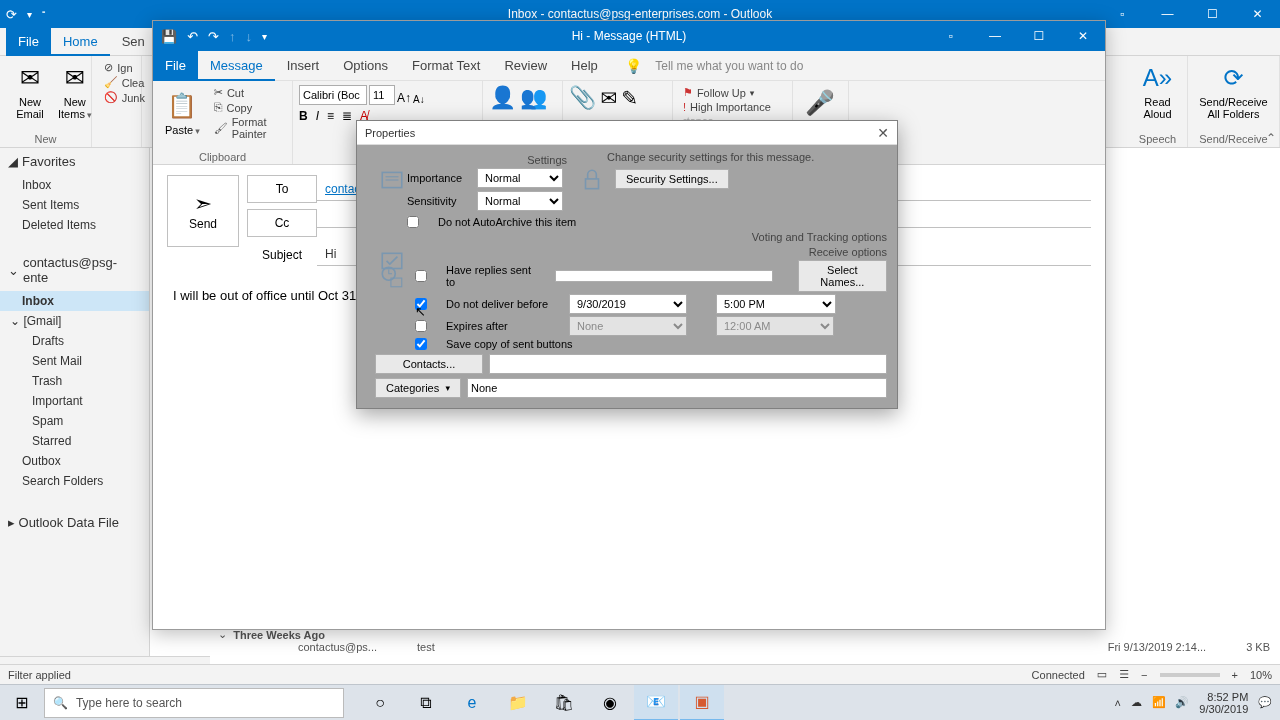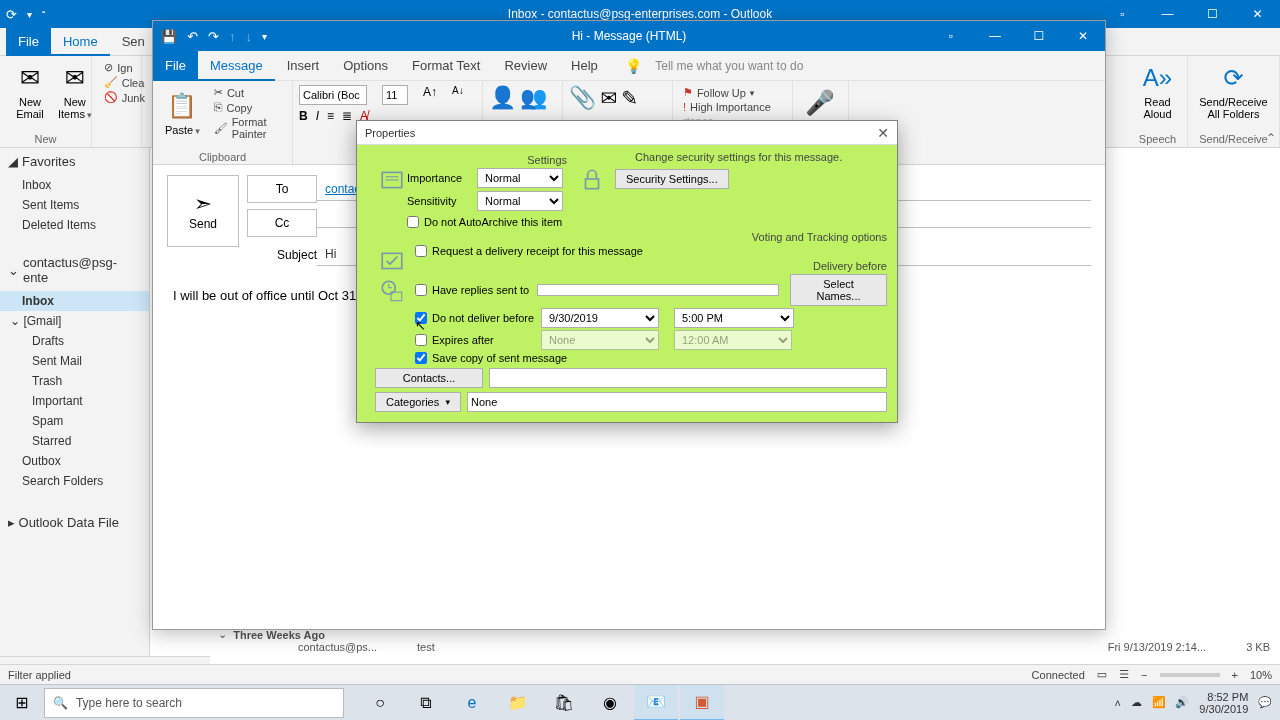--- a/index.html
+++ b/index.html
@@ -71,29 +71,29 @@
 .sendbtn { width: 72px; height: 72px; border: 1px solid #c0c0c0; background: #fff; display: flex; flex-direction: column; align-items: center; justify-content: center; cursor: pointer; }
 .sendbtn .arrow { font-size: 22px; }
 .fields { flex: 1; }
 .fieldrow { display: flex; align-items: center; margin-bottom: 6px; }
 .fieldrow .lbl { width: 70px; height: 28px; border: 1px solid #c0c0c0; background: #fff; display: flex; align-items: center; justify-content: center; font-size: 12px; cursor: pointer; }
 .fieldrow .val { flex: 1; border-bottom: 1px solid #c0c0c0; padding: 4px 8px; font-size: 12px; color: #0173c7; text-decoration: underline; }
 .fieldrow .val.plain { color: #333; text-decoration: none; }
 .body-text { padding: 6px 20px; font-size: 13px; }
 
 
-.props-dialog { position: absolute; left: 356px; top: 120px; width: 542px; background: #bef264; border: 1px solid #808080; box-shadow: 0 6px 20px rgba(0,0,0,0.35); z-index: 50; font-size: 11px; }
+.props-dialog { position: absolute; left: 356px; top: 120px; width: 542px; background: #a3a3a3; border: 1px solid #808080; box-shadow: 0 6px 20px rgba(0,0,0,0.35); z-index: 50; font-size: 11px; }
 .props-title { height: 24px; background: #fff; border-bottom: 1px solid #dcdcdc; display: flex; align-items: center; padding: 0 8px; color: #333; }
 .props-title .close { margin-left: auto; font-size: 14px; cursor: pointer; color: #555; }
 .props-body { padding: 6px 10px 10px 10px; }
 .fs-label { color: #444; margin: 3px 0 2px 0; text-align: right; }
 .props-row { display: flex; align-items: center; margin: 2px 0 3px 40px; gap: 6px; }
 .props-row label { width: 118px; }
 select.pd, input.pd { border: 1px solid #adadad; background: #fff; height: 20px; font-size: 11px; padding: 0 3px; }
-.chk { display: flex; align-items: center; gap: 5px; margin: 2px 0 2px 40px; }
+.chk { display: flex; align-items: center; gap: 19px; margin: 2px 0 2px 40px; }
 .chk input { width: 12px; height: 12px; }
 .btn { border: 1px solid #adadad; background: #e9e9e9; padding: 3px 10px; font-size: 11px; cursor: pointer; }
 .btn.primary { border: 2px solid #0060a9; background: #e9e9e9; padding: 3px 22px; }
 .delivery-icon { position: absolute; left: 12px; width: 26px; height: 26px; }
 .props-cols { display: flex; gap: 12px; }
 .props-col { flex: 1; position: relative; }
 
 
 .listpeek { position: absolute; left: 218px; top: 628px; right: 10px; height: 30px; font-size: 11px; color: #555; }
 .listpeek .hdr { display: flex; align-items: center; gap: 6px; }
@@ -304,21 +304,21 @@
           <div class="smbtn">
               <span>🖌</span>
               <span>Format Painter</span>
             </div>
         </div>
       </div>
       <div class="glabel">Clipboard</div>
     </div>
     <div class="group" style="width:190px">
       <div>
-        <div style="display:flex;gap:15px;align-items:flex-start">
+        <div style="display:flex;gap:2px;align-items:flex-end">
           <input class="fontbox" style="width: 68px;" value="Calibri (Boc">
           <input class="fontbox" style="width: 26px;" value="11">
           <span style="font-size:12px">A↑</span>
           <span style="font-size:10px">A↓</span>
         </div>
         <div style="display:flex;gap:8px;margin-top:4px">
           <b>B</b>
           <i>I</i>
           <span>≡</span>
           <span>≣</span>
@@ -374,21 +374,21 @@
     <div class="fields">
       <div class="fieldrow">
         <div class="lbl">To</div>
         <div class="val">contact</div>
       </div>
       <div class="fieldrow">
         <div class="lbl">Cc</div>
         <div class="val plain"></div>
       </div>
       <div class="fieldrow">
-        <div style="width:70px;text-align:right;font-size:12px">Subject</div>
+        <div style="width:70px;text-align:center;font-size:12px">Subject</div>
         <div class="val plain">Hi</div>
       </div>
     </div>
   </div>
   <div class="body-text">I will be out of office until Oct 31ˢᵗ.</div>
 </div>
 
 <div class="props-dialog">
   <div class="props-title">
     <span>Properties</span>
@@ -411,45 +411,41 @@
         <div class="props-row">
           <label style="width:64px">Sensitivity</label>
           <select class="pd" style="width:86px"><option>Normal</option></select>
         </div>
       </div>
       <div class="props-col">
         <svg class="delivery-icon" style="top:16px;left:0" viewBox="0 0 24 24">
             <rect x="6" y="11" width="12" height="9" fill="none" stroke="#7a97b0" stroke-width="1.5"></rect>
             <path d="M8 11 V7 a4 4 0 0 1 8 0 v4" fill="none" stroke="#7a97b0" stroke-width="1.5"></path>
           </svg>
-        <div style="margin-left:56px;color:#444">Change security settings for this message.</div>
+        <div style="margin-left:28px;color:#444">Change security settings for this message.</div>
         <div style="margin:6px 0 0 36px">
           <button class="btn">Security Settings...</button>
         </div>
       </div>
     </div>
 
     <div class="chk">
         <input type="checkbox" style="">
         <span>Do not AutoArchive this item</span>
       </div>
 
     <div class="fs-label">Voting and Tracking options</div>
     <div style="position:relative">
       <svg class="delivery-icon" style="top:4px" viewBox="0 0 24 24">
           <rect x="3" y="4" width="18" height="14" fill="none" stroke="#7a97b0" stroke-width="1.5"></rect>
           <path d="M7 11 l3 3 l7-7" fill="none" stroke="#7a97b0" stroke-width="1.5"></path>
         </svg>
-      <div class="chk" style="margin-left:48px">
-          <input type="checkbox" style="">
-          <span>Request a delivery receipt for this message</span>
-        </div>
-    </div>
-
-    <div class="fs-label">Delivery before</div>
+    </div>
+
+    <div class="fs-label">Receive options</div>
     <div style="position:relative">
       <svg class="delivery-icon" style="top:4px" viewBox="0 0 24 24">
           <circle cx="9" cy="9" r="6" fill="none" stroke="#7a97b0" stroke-width="1.5"></circle>
           <path d="M9 5 v4 h3" fill="none" stroke="#7a97b0"></path>
           <rect x="11" y="13" width="10" height="8" fill="none" stroke="#7a97b0"></rect>
         </svg>
       <div class="chk" style="margin-left:48px">
         <input type="checkbox" style="">
         <span style="width:104px;display:inline-block">Have replies sent to</span>
         <input class="pd" style="width: 250px;">
@@ -463,21 +459,21 @@
       </div>
       <div style="position:absolute;left:48px;top:44px;font-size:13px;cursor:default">↖</div>
       <div class="chk" style="margin-left:48px">
         <input type="checkbox" style="">
         <span style="width:104px;display:inline-block">Expires after</span>
         <select class="pd" style="width:118px" disabled=""><option>None</option></select>
         <select class="pd" style="width:118px;margin-left:10px" disabled=""><option>12:00 AM</option></select>
       </div>
       <div class="chk" style="margin-left:48px">
           <input type="checkbox" checked="" style="">
-          <span>Save copy of sent message</span>
+          <span>Save copy of sent buttons</span>
         </div>
     </div>
 
     <div style="display:flex;gap:6px;margin:4px 0 0 8px;align-items:center">
       <button class="btn" style="width:108px">Contacts...</button>
       <input class="pd" style="flex: 1 1 0%;">
     </div>
     <div style="display:flex;gap:6px;margin:4px 0 0 8px;align-items:center">
       <button class="btn" style="width:86px;display:flex;justify-content:space-between;align-items:center">
           <span>Categories</span>

